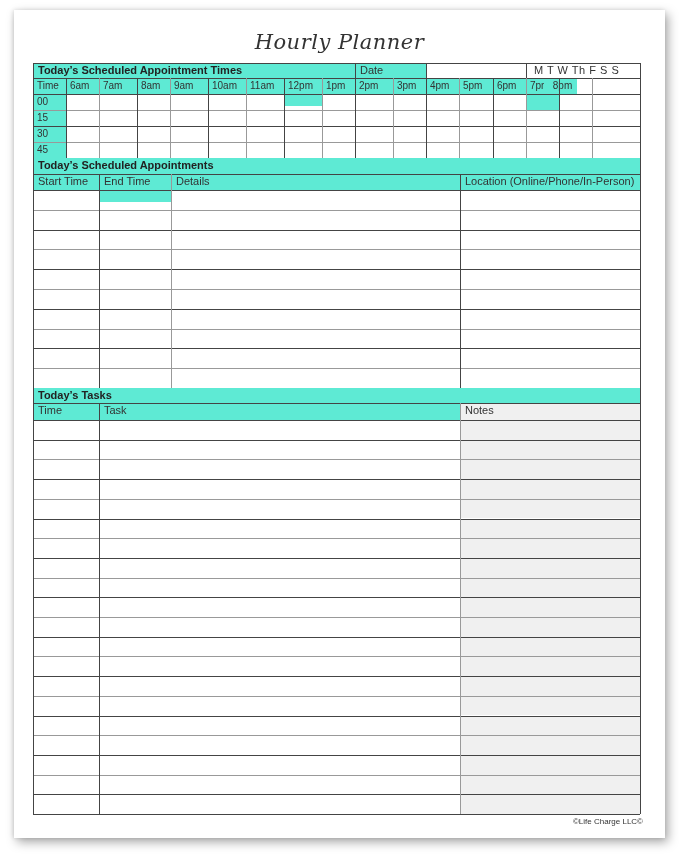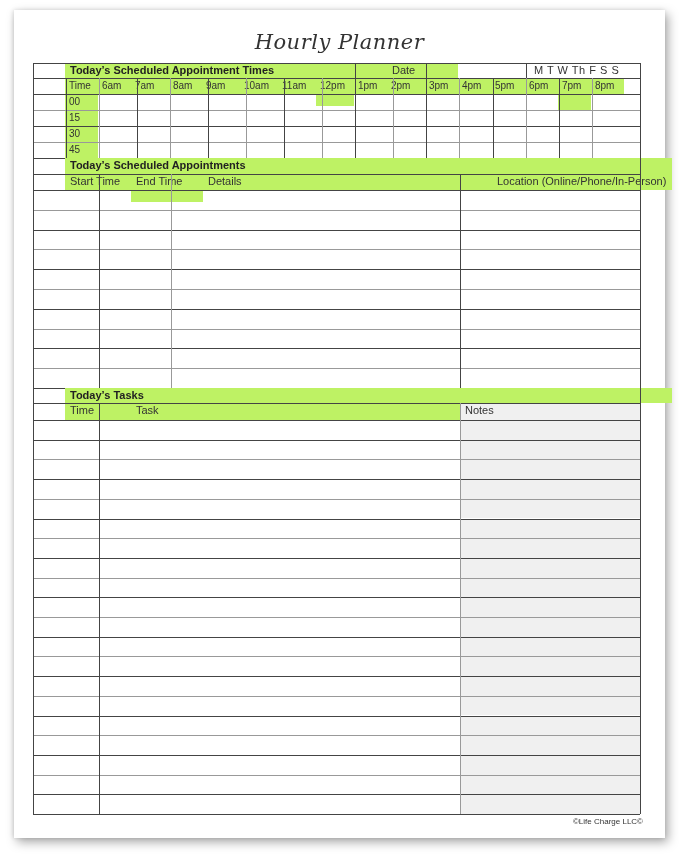--- a/index.html
+++ b/index.html
@@ -10,21 +10,21 @@
   .page {
     position: absolute; left: 14px; top: 10px; width: 651px; height: 828px;
     background: #ffffff;
     box-shadow: 3px 4px 10px rgba(0,0,0,0.35), -1px 0 4px rgba(0,0,0,0.12);
   }
   .title {
     position: absolute; left: 0; right: 0; top: 20px; text-align: center;
     font-family: "DejaVu Serif", serif; font-style: italic; font-size: 21px; color: #333;
     letter-spacing: 0.5px;
   }
-  .gray { background: #bef264; margin-left: 32px; }
+  .gray { background: #5eead4; }
   .lgray { background: #f0f0f0; }
   .cell {
     position: absolute; box-sizing: border-box; font-size: 10px; line-height: 15px;
     padding-left: 4px; white-space: nowrap; overflow: hidden; color: #333;
   }
   .hdr { font-size: 11px; font-weight: bold; color: #222; padding-left: 5px; }
   .colhdr { font-size: 11px; color: #333; padding-left: 5px; }
   .hline { position: absolute; height: 0; border-top: 1px solid #444; }
   .hline.light { border-top-color: #999; }
   .vline { position: absolute; width: 0; border-left: 1px solid #444; }
@@ -53,21 +53,21 @@
     <div class="cell gray" style="left: 208px; top: 78px; width: 38px; height: 16px;">10am</div>
     <div class="cell gray" style="left: 246px; top: 78px; width: 38px; height: 16px;">11am</div>
     <div class="cell gray" style="left: 284px; top: 78px; width: 38px; height: 28px;">12pm</div>
     <div class="cell gray" style="left: 322px; top: 78px; width: 33px; height: 16px;">1pm</div>
     <div class="cell gray" style="left: 355px; top: 78px; width: 38px; height: 16px;">2pm</div>
     <div class="cell gray" style="left: 393px; top: 78px; width: 33px; height: 16px;">3pm</div>
     <div class="cell gray" style="left: 426px; top: 78px; width: 33px; height: 16px;">4pm</div>
     <div class="cell gray" style="left: 459px; top: 78px; width: 34px; height: 16px;">5pm</div>
     <div class="cell gray" style="left: 493px; top: 78px; width: 33px; height: 16px;">6pm</div>
     <div class="cell gray" style="left: 526px; top: 78px; width: 33px; height: 32px;">7pm</div>
-    <div class="cell gray" style="left: 559px; top: 78px; width: 33px; height: 16px;">8pm</div>
+    <div class="cell gray" style="left: 544px; top: 78px; width: 33px; height: 16px; text-align: center;">8pm</div>
     <div class="cell" style="left: 592px; top: 78px; width: 48px; height: 16px;"></div>
     <div class="cell gray" style="left: 33px; top: 94px; width: 33px; height: 16px;">00</div>
     <div class="cell" style="left: 66px; top: 94px; width: 33px; height: 16px;"></div>
     <div class="cell" style="left: 99px; top: 94px; width: 38px; height: 16px;"></div>
     <div class="cell" style="left: 137px; top: 94px; width: 33px; height: 16px;"></div>
     <div class="cell" style="left: 170px; top: 94px; width: 38px; height: 16px;"></div>
     <div class="cell" style="left: 208px; top: 94px; width: 38px; height: 16px;"></div>
     <div class="cell" style="left: 246px; top: 94px; width: 38px; height: 16px;"></div>
     <div class="cell" style="left: 284px; top: 94px; width: 38px; height: 16px;"></div>
     <div class="cell" style="left: 322px; top: 94px; width: 33px; height: 16px;"></div>

